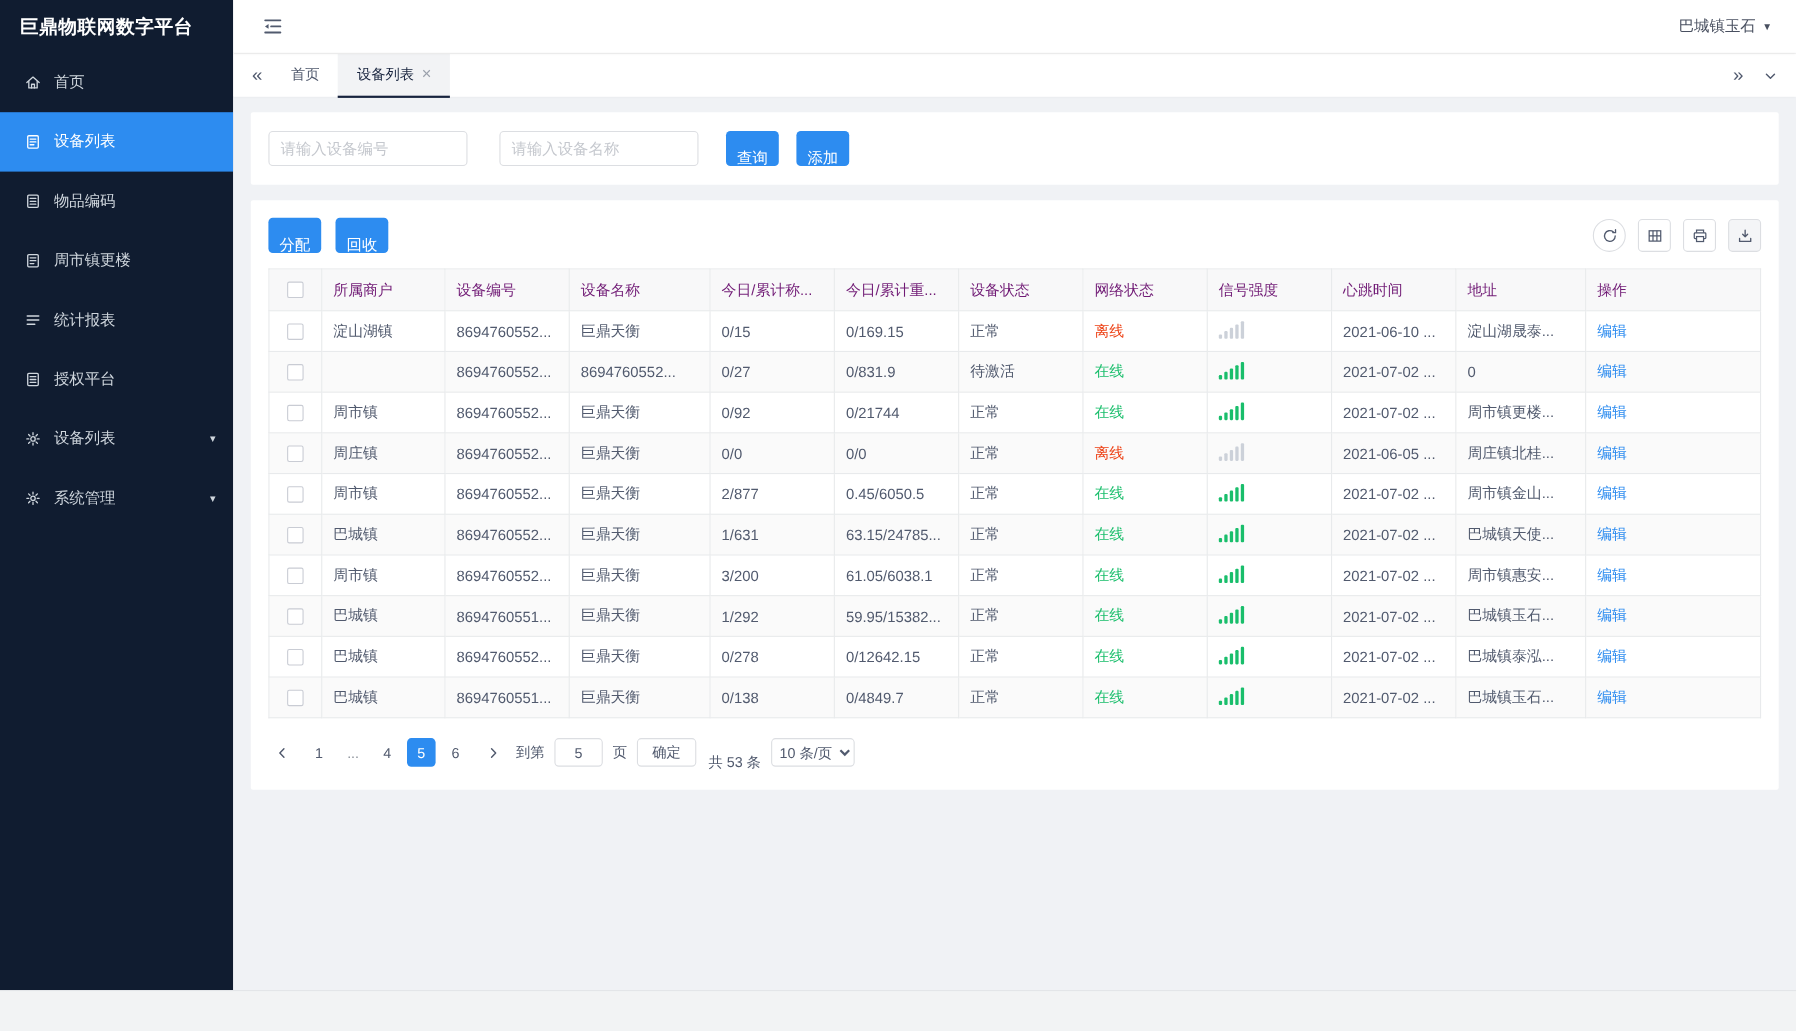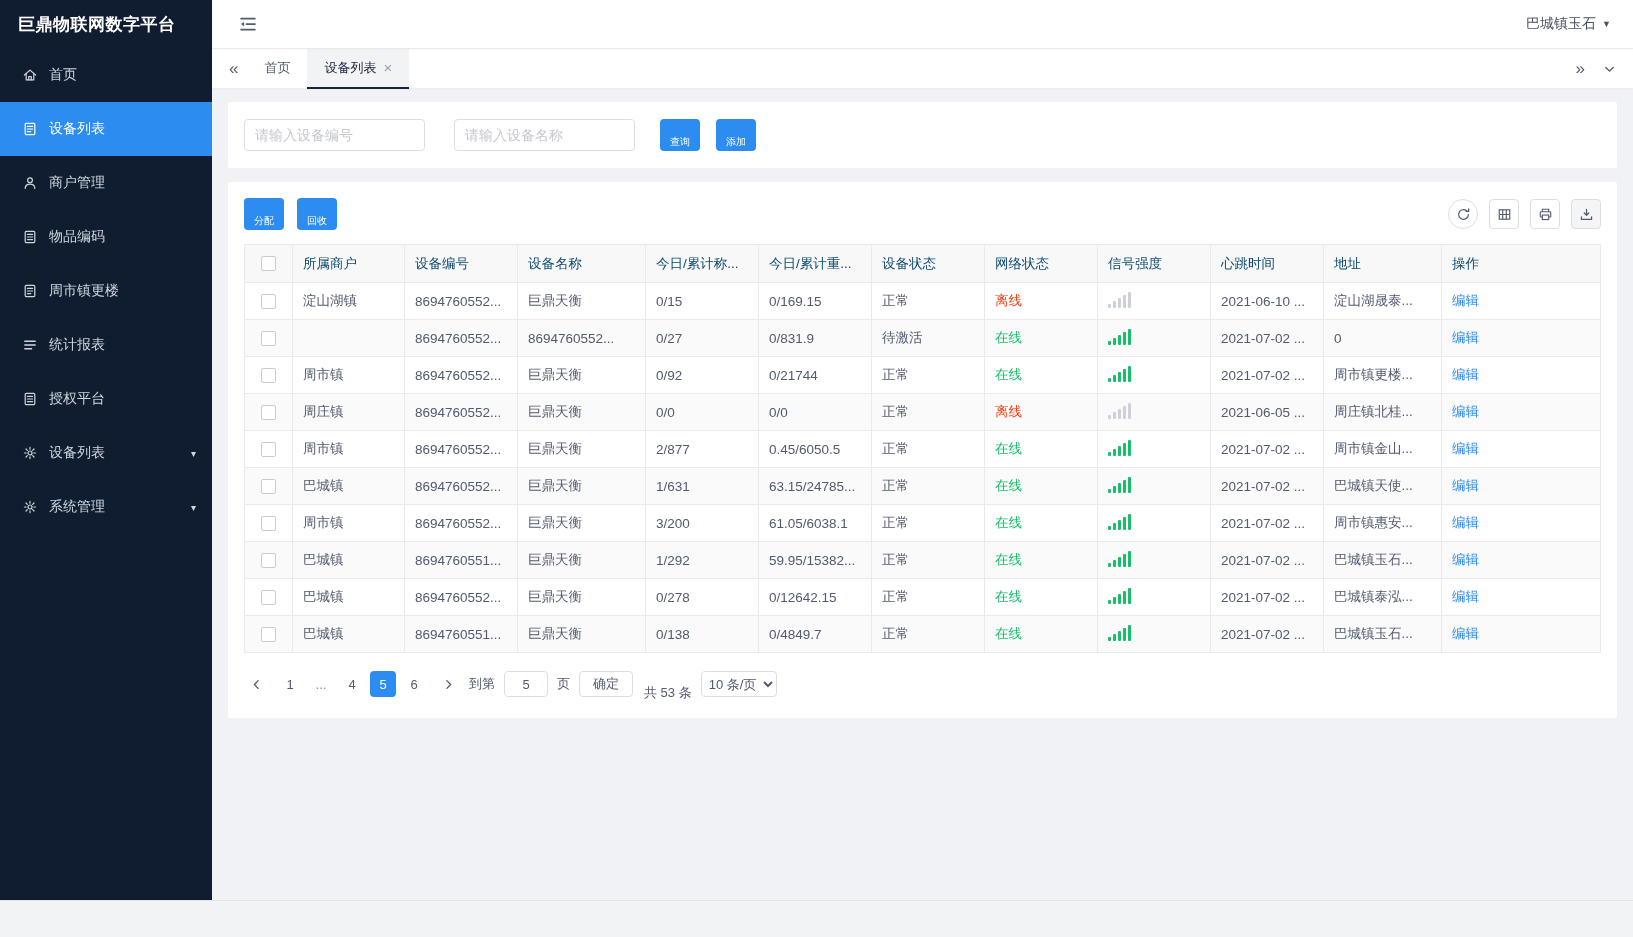--- a/index.html
+++ b/index.html
@@ -34,34 +34,34 @@
   .tab.active { background:#f2f3f5; border-bottom-color:#17233d; color:#17233d; }
   .tab-close { color:#9aa0ab; font-size:15px; line-height:1; }
 
   .content { flex:1; padding:14px 16px; background:#f0f2f5; overflow:hidden; }
   .card { background:#fff; border-radius:2px; }
   .search-card { padding:17px 16px; display:flex; align-items:center; margin-bottom:14px; }
   .text-input { width:181px; height:32px; border:1px solid #dcdee2; border-radius:4px; padding:0 10px; font-size:14px; color:#515a6e; outline:none; background:#fff; }
   .text-input + .text-input { margin-left:29px; }
   ::placeholder { color:#c5c8ce; }
   .btn-group { display:flex; gap:16px; margin-left:25px; }
-  .btn { height:30px; padding:16px 10px; border:none; border-radius:4px; font-size:10px; cursor:pointer; font-family:inherit; }
+  .btn { height:30px; padding:16px 10px; border:none; border-radius:4px; font-size:14px; cursor:pointer; font-family:inherit; }
   .btn.primary { background:#2d8cf0; color:#fff; }
 
   .table-card { padding:16px; }
   .table-toolbar { display:flex; align-items:center; gap:13px; margin-bottom:14px; }
   .toolbar-icons { margin-left:auto; display:flex; gap:11px; }
   .icon-btn { width:30px; height:30px; border:1px solid #dcdee2; border-radius:4px; background:#fff; color:#515a6e; display:flex; align-items:center; justify-content:center; cursor:pointer; }
   .icon-btn.round { border-radius:50%; }
   .icon-btn svg { width:15px; height:15px; }
   .icon-btn.filled { background:#f4f5f7; }
 
   table { width:100%; border-collapse:collapse; table-layout:fixed; }
   th, td { border:1px solid #e8eaec; padding:0 10px; text-align:left; white-space:nowrap; overflow:hidden; text-overflow:ellipsis; font-size:13.5px; }
-  th { background:#f8f8f9; height:38px; color:#0c4a6e; font-weight:400; }
+  th { background:#f8f8f9; height:38px; color:#701a75; font-weight:400; }
   td { height:37px; color:#515a6e; background:#fff; }
   tr.striped td { background:#fafafa; }
   .cb-cell { text-align:center; padding:0; }
   .checkbox { display:inline-block; width:15px; height:15px; border:1px solid #c9ccd4; border-radius:2px; background:#fff; vertical-align:middle; cursor:pointer; }
   .signal { display:inline-flex; align-items:flex-end; gap:2px; height:17px; }
   .signal i { display:inline-block; width:3px; border-radius:1px; }
   .link { color:#2d8cf0; cursor:pointer; text-decoration:none; }
 
   .pagination { display:flex; align-items:center; gap:9px; margin-top:13px; font-size:13px; color:#515a6e; }
   .pg-btn { width:24px; height:26px; background:none; border:none; color:#515a6e; display:flex; align-items:center; justify-content:center; cursor:pointer; }
@@ -96,29 +96,20 @@
           <span class="menu-label">首页</span>
         </div>
         <div class="menu-item active">
           <span class="icon">
             <svg viewBox="0 0 16 16" fill="none" stroke="currentColor" stroke-width="1.2" stroke-linecap="round">
               <rect x="3.2" y="2.4" width="9.6" height="11.2" rx="1"></rect>
               <path d="M5.4 5.4h5.2M5.4 8h5.2M5.4 10.6h3.4"></path>
             </svg>
           </span>
           <span class="menu-label">设备列表</span>
-        </div>
-        <div class="menu-item">
-          <span class="icon">
-            <svg viewBox="0 0 16 16" fill="none" stroke="currentColor" stroke-width="1.2" stroke-linecap="round">
-              <circle cx="8" cy="5.2" r="2.4"></circle>
-              <path d="M3.2 13.4c0-2.6 2.1-4.2 4.8-4.2s4.8 1.6 4.8 4.2"></path>
-            </svg>
-          </span>
-          <span class="menu-label">商户管理</span>
         </div>
         <div class="menu-item">
           <span class="icon">
             <svg viewBox="0 0 16 16" fill="none" stroke="currentColor" stroke-width="1.2" stroke-linecap="round">
               <rect x="3.2" y="2.4" width="9.6" height="11.2" rx="1"></rect>
               <path d="M5.4 5.4h5.2M5.4 8h5.2M5.4 10.6h5.2"></path>
             </svg>
           </span>
           <span class="menu-label">物品编码</span>
         </div>

